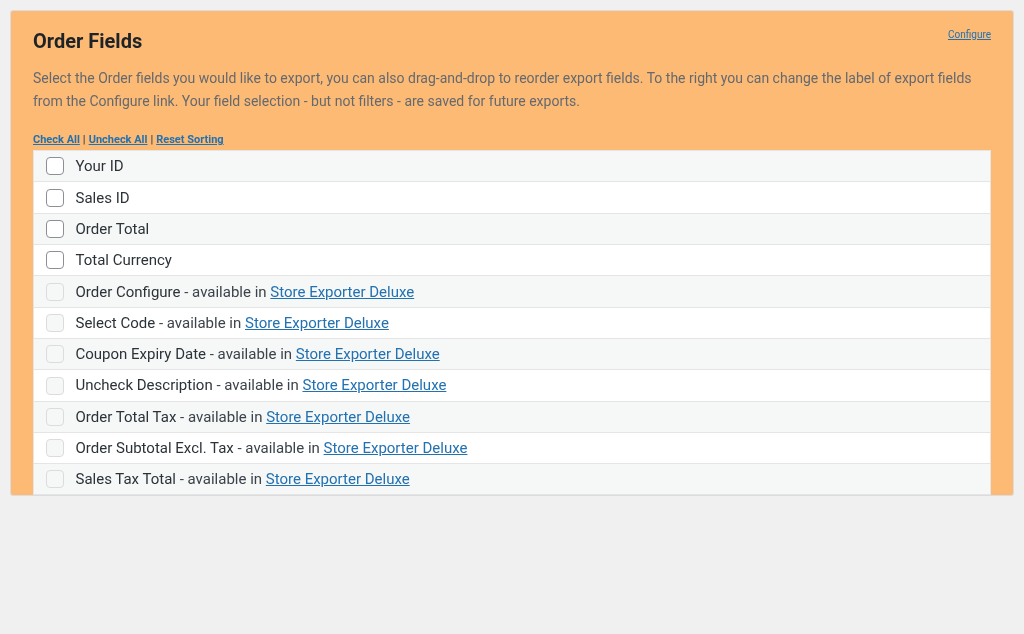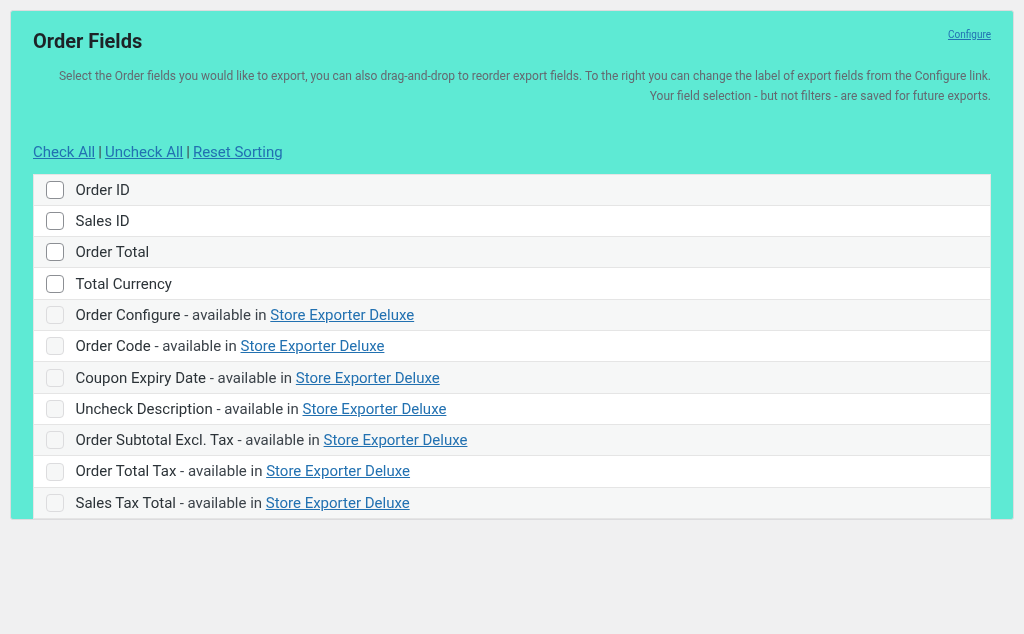--- a/index.html
+++ b/index.html
@@ -8,21 +8,21 @@
       padding: 0;
     }
     body {
       font-family: -apple-system, BlinkMacSystemFont, "Segoe UI", Roboto, "Helvetica Neue", Arial, sans-serif;
       background: #f0f0f1;
       padding: 10px;
       color: #3c434a;
       font-size: 14px;
     }
     .panel {
-      background: #5eead4;
+      background: #fdba74;
       border: 1px solid #dcdcde;
       border-radius: 3px;
       padding: 18px 22px 0 22px;
     }
     .panel-header {
       display: flex;
       justify-content: space-between;
       align-items: flex-start;
       margin-bottom: 14px;
     }
@@ -32,29 +32,29 @@
       color: #1d2327;
     }
     .configure-link {
       color: #2271b1;
       text-decoration: underline;
       font-size: 10px;
       cursor: pointer;
     }
     .description {
       color: #646970;
-      font-size: 12px;
+      font-size: 14px;
       line-height: 1.65;
-      margin-bottom: 36px;
-      text-align: right;
+      margin-bottom: 20px;
     }
     .actions {
-      font-size: 15px;
-      margin-bottom: 13px;
+      font-size: 11px;
+      margin-bottom: 4px;
       color: #3c434a;
+      font-weight: bold;
     }
     .actions a {
       color: #2271b1;
       text-decoration: underline;
       cursor: pointer;
     }
     .actions .sep {
       padding: 0 3px;
       color: #3c434a;
     }
@@ -121,57 +121,57 @@
   <p class="description">Select the Order fields you would like to export, you can also drag-and-drop to reorder export fields. To the right you can change the label of export fields from the Configure link. Your field selection - but not filters - are saved for future exports.</p>
 
   <div class="actions">
     <a>Check All</a><span class="sep">|</span><a>Uncheck All</a><span class="sep">|</span><a>Reset Sorting</a>
   </div>
 
   <table class="fields-table">
     <tbody id="fields-body">
         <tr>
           <td class="cb"><input type="checkbox" style=""></td>
-          <td class="label"><span>Order ID</span></td>
+          <td class="label"><span>Your ID</span></td>
         </tr>
         <tr>
           <td class="cb"><input type="checkbox" style=""></td>
           <td class="label"><span>Sales ID</span></td>
         </tr>
         <tr>
           <td class="cb"><input type="checkbox" style=""></td>
           <td class="label"><span>Order Total</span></td>
         </tr>
         <tr>
           <td class="cb"><input type="checkbox" style=""></td>
           <td class="label"><span>Total Currency</span></td>
         </tr>
         <tr>
           <td class="cb"><input type="checkbox" disabled="" style=""></td>
           <td class="label"><span>Order Configure</span><span class="avail"> - available in </span><a class="deluxe-link">Store Exporter Deluxe</a></td>
         </tr>
         <tr>
           <td class="cb"><input type="checkbox" disabled="" style=""></td>
-          <td class="label"><span>Order Code</span><span class="avail"> - available in </span><a class="deluxe-link">Store Exporter Deluxe</a></td>
+          <td class="label"><span>Select Code</span><span class="avail"> - available in </span><a class="deluxe-link">Store Exporter Deluxe</a></td>
         </tr>
         <tr>
           <td class="cb"><input type="checkbox" disabled="" style=""></td>
           <td class="label"><span>Coupon Expiry Date</span><span class="avail"> - available in </span><a class="deluxe-link">Store Exporter Deluxe</a></td>
         </tr>
         <tr>
           <td class="cb"><input type="checkbox" disabled="" style=""></td>
           <td class="label"><span>Uncheck Description</span><span class="avail"> - available in </span><a class="deluxe-link">Store Exporter Deluxe</a></td>
         </tr>
         <tr>
           <td class="cb"><input type="checkbox" disabled="" style=""></td>
-          <td class="label"><span>Order Subtotal Excl. Tax</span><span class="avail"> - available in </span><a class="deluxe-link">Store Exporter Deluxe</a></td>
+          <td class="label"><span>Order Total Tax</span><span class="avail"> - available in </span><a class="deluxe-link">Store Exporter Deluxe</a></td>
         </tr>
         <tr>
           <td class="cb"><input type="checkbox" disabled="" style=""></td>
-          <td class="label"><span>Order Total Tax</span><span class="avail"> - available in </span><a class="deluxe-link">Store Exporter Deluxe</a></td>
+          <td class="label"><span>Order Subtotal Excl. Tax</span><span class="avail"> - available in </span><a class="deluxe-link">Store Exporter Deluxe</a></td>
         </tr>
         <tr>
           <td class="cb"><input type="checkbox" disabled="" style=""></td>
           <td class="label"><span>Sales Tax Total</span><span class="avail"> - available in </span><a class="deluxe-link">Store Exporter Deluxe</a></td>
         </tr>
       </tbody>
   </table>
 </div>
 
 </body></html>

